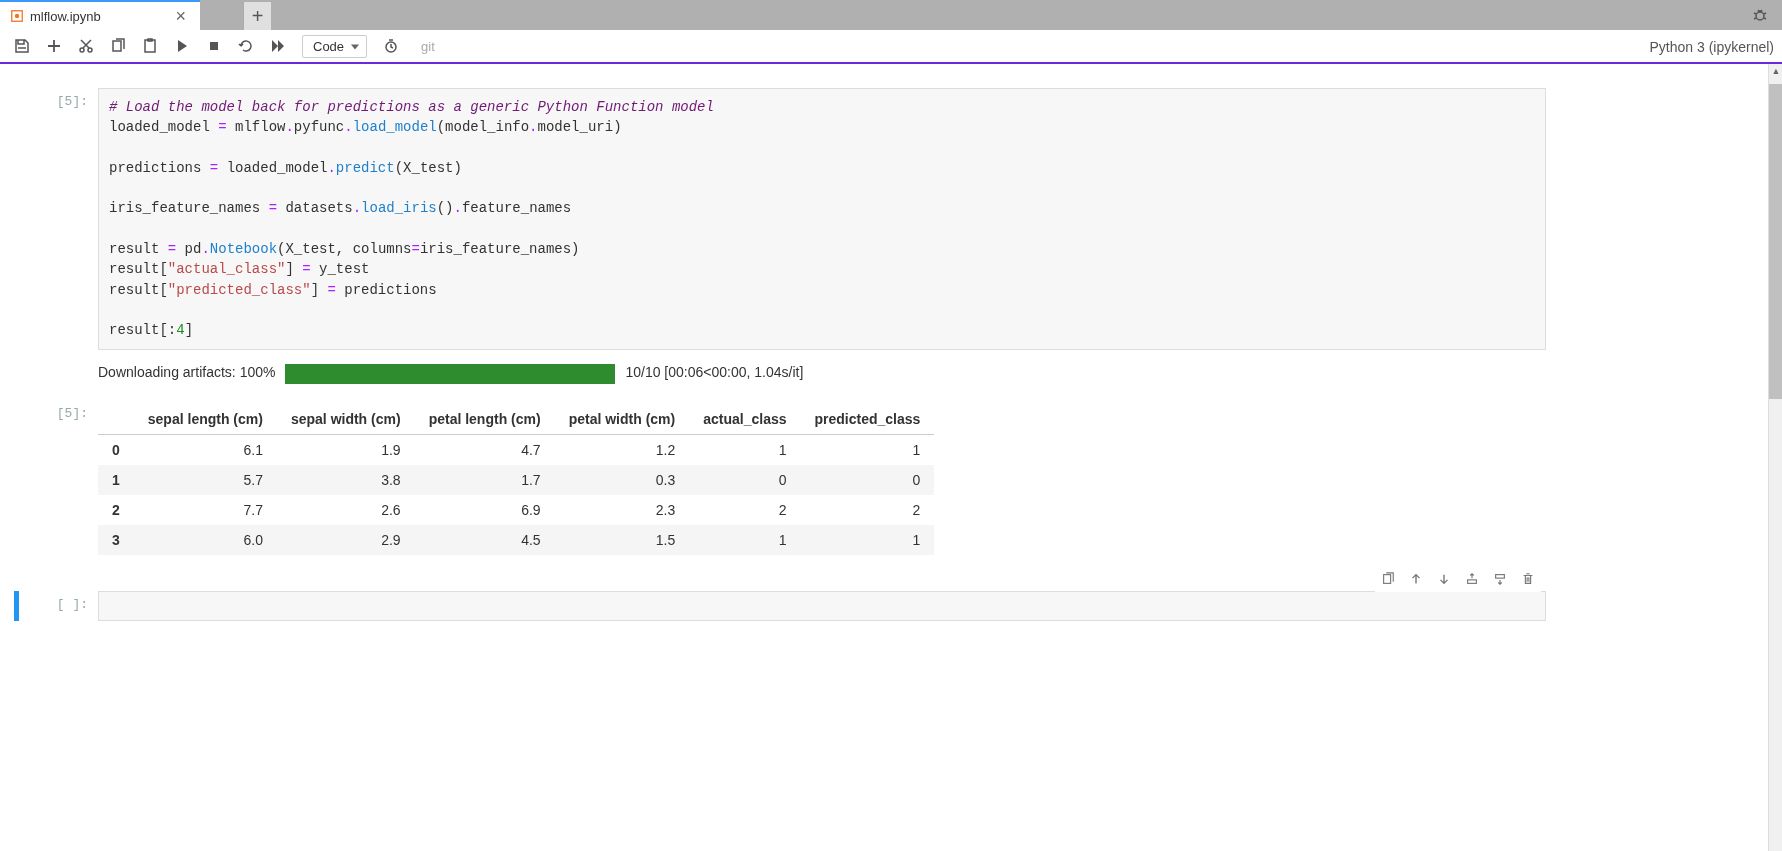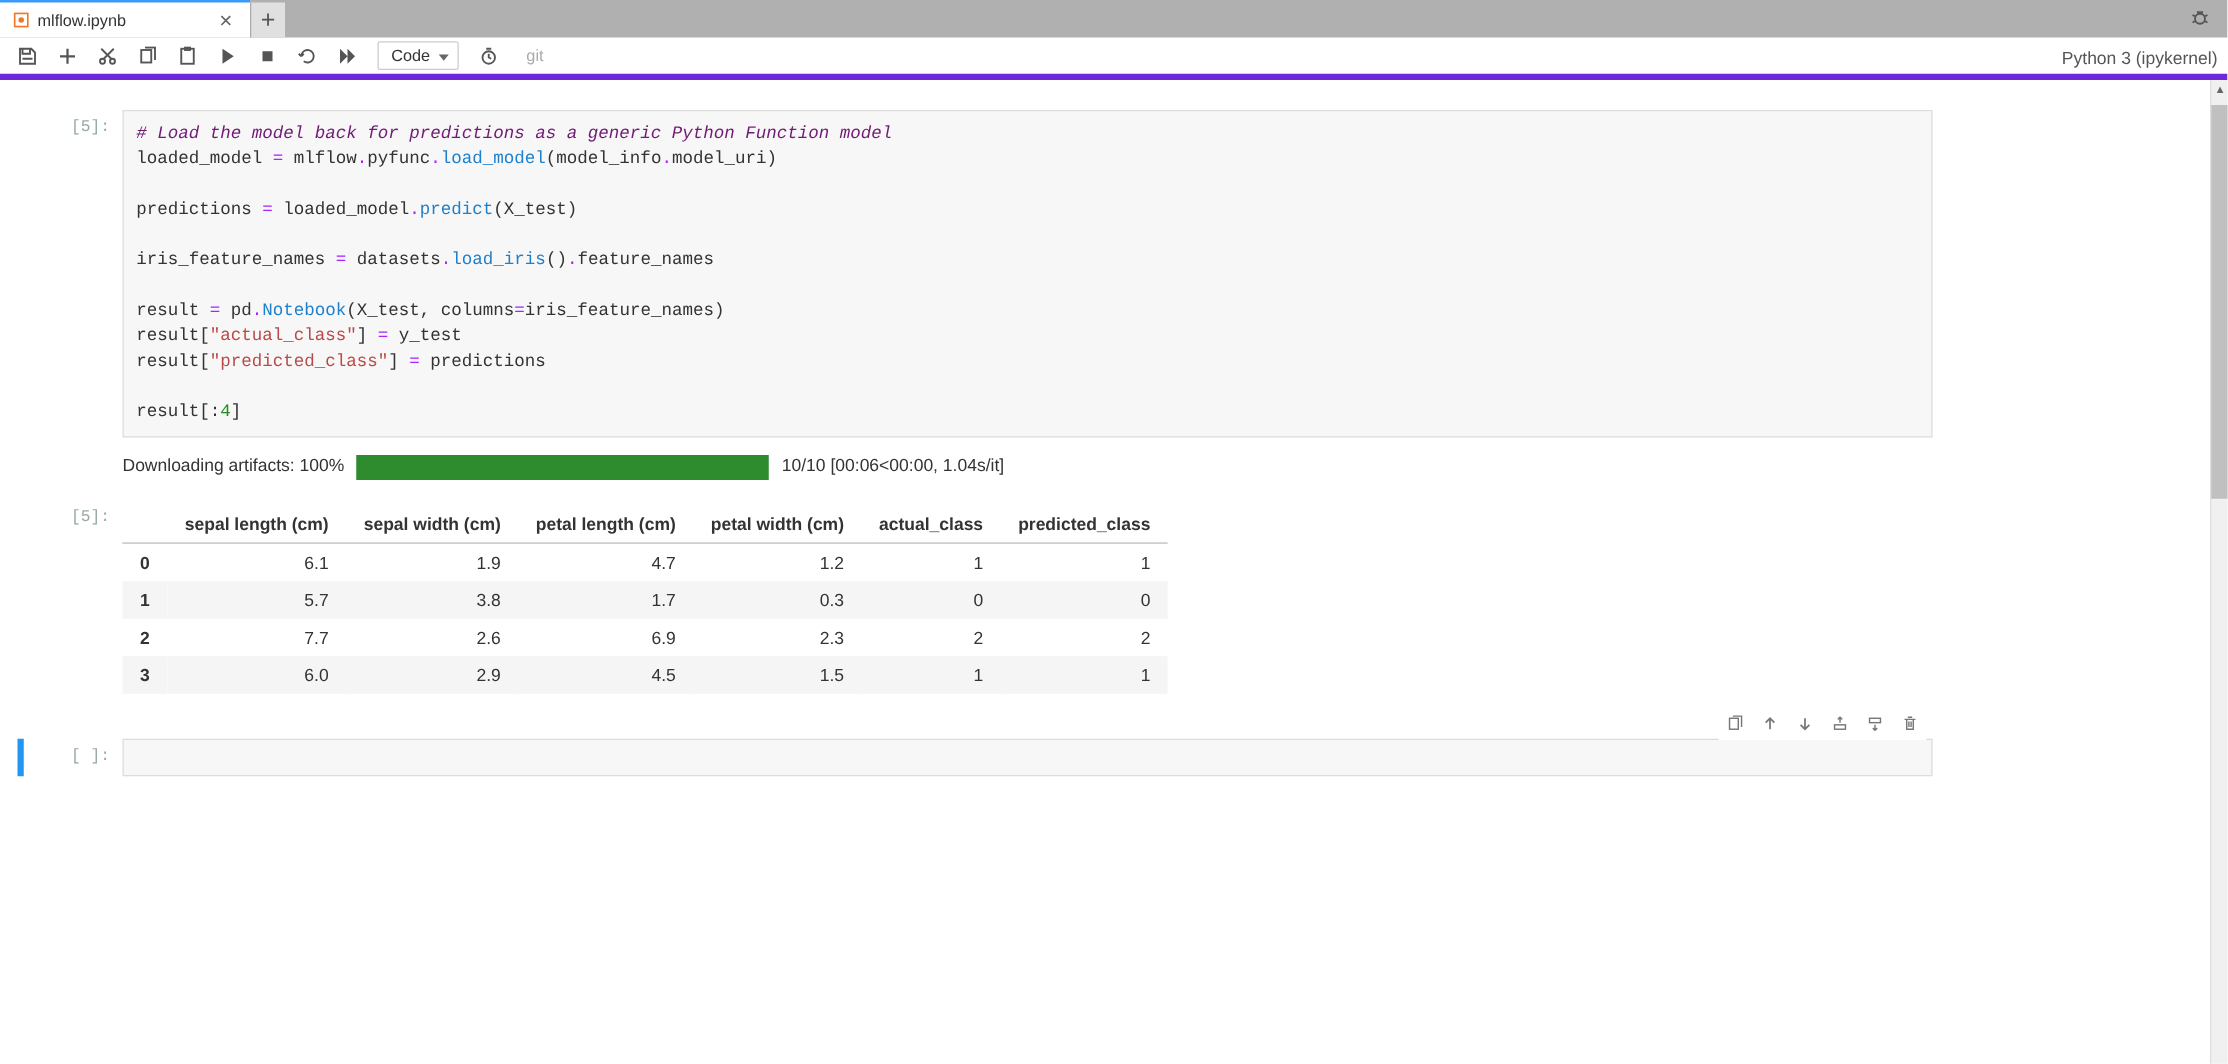--- a/index.html
+++ b/index.html
@@ -1,22 +1,22 @@
 <!DOCTYPE html>
 <html><head>
 <meta charset="utf-8">
 <style>
   * { box-sizing: border-box; margin: 0; padding: 0; }
   body { font-family: -apple-system, BlinkMacSystemFont, "Segoe UI", Helvetica, Arial, sans-serif; font-size: 13px; color: #333; background: #fff; overflow: hidden; }
-  .tabbar { height: 30px; background: #b0b0b0; display: flex; align-items: flex-end; }
+  .tabbar { height: 30px; background: #b0b0b0; display: flex; align-items: flex-end; gap: 43px; }
   .tab { background: #fff; height: 30px; display: flex; align-items: center; padding: 0 10px; border-top: 2px solid #3b99fc; font-size: 13px; min-width: 200px; position: relative; }
   .tab-icon { width: 14px; height: 14px; margin-right: 6px; display: inline-flex; align-items: center; justify-content: center; color: #f37626; font-size: 12px; }
   .tab-close { margin-left: auto; font-size: 18px; color: #666; cursor: pointer; padding: 0 4px; }
   .addtab { width: 28px; height: 28px; display: flex; align-items: center; justify-content: center; color: #555; font-size: 20px; background: #e0e0e0; border-left: 1px solid #aaa; cursor: pointer; }
-  .toolbar { height: 34px; border-bottom: 5px solid #6d28d9; display: flex; align-items: center; padding: 0 8px; gap: 4px; }
+  .toolbar { height: 34px; border-bottom: 2px solid #6d28d9; display: flex; align-items: center; padding: 0 8px; gap: 4px; }
   .tbtn { width: 28px; height: 28px; display: flex; align-items: center; justify-content: center; color: #555; cursor: pointer; border-radius: 2px; }
   .tbtn svg { width: 16px; height: 16px; }
   .cellselect { border: 1px solid #ccc; border-radius: 2px; padding: 3px 22px 3px 10px; font-size: 13px; background: #fff; position: relative; margin: 0 6px; }
   .cellselect::after { content: ""; position: absolute; right: 7px; top: 50%; transform: translateY(-30%); border-left: 4px solid transparent; border-right: 4px solid transparent; border-top: 5px solid #666; }
   .gitlabel { color: #aaa; margin-left: 12px; }
   .toolbar-right { margin-left: auto; display: flex; align-items: flex-end; gap: 10px; flex-direction: column; }
   .nb-label { color: #555; font-size: 14px; display: flex; align-items: center; gap: 4px; }
   .kernel-label { color: #555; font-size: 14px; }
   .kernel-circle { width: 14px; height: 14px; border: 1.5px solid #555; border-radius: 50%; }
   .content-wrap { position: absolute; top: 64px; bottom: 0; left: 0; right: 14px; overflow-y: auto; }

